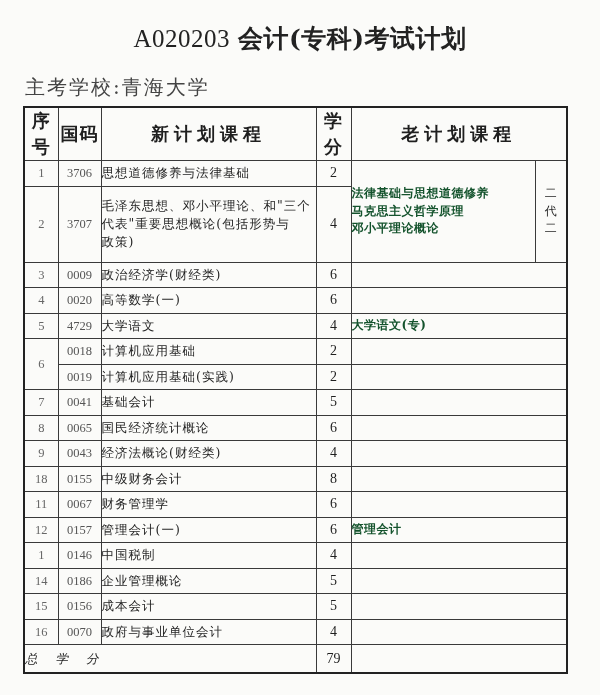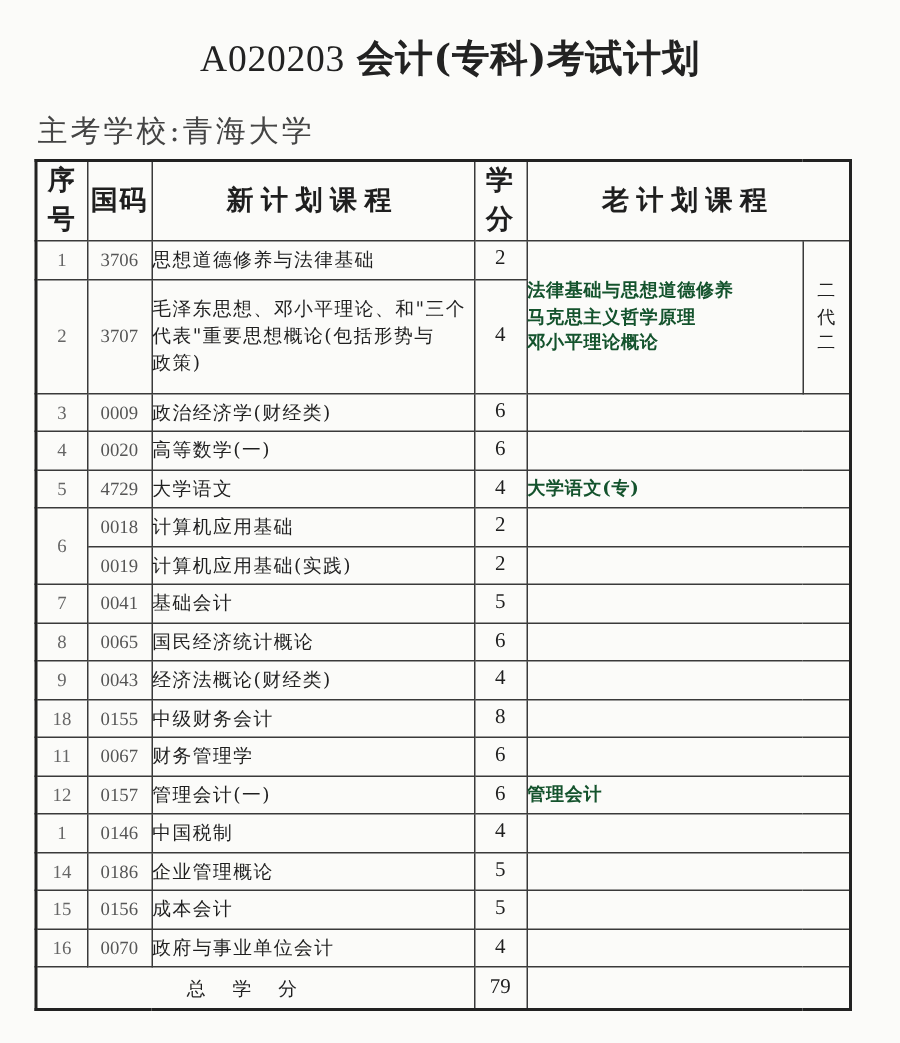--- a/index.html
+++ b/index.html
@@ -26,21 +26,21 @@
     th { font-weight:bold; height:43px; font-size:18px; letter-spacing:1px; }
     th.wide { letter-spacing:5px; }
     td.c { text-align:center; color:#555; font-family:"Liberation Serif", serif; }
     td.seq { color:#666; }
     td.name { padding-left:6px; letter-spacing:1px; }
     td.credit { text-align:center; font-family:"Liberation Serif", serif; font-size:14px; }
     td.old { padding-left:6px; letter-spacing:0.5px; font-size:12px; font-weight:bold; color:#14532d; }
     td.side { text-align:center; font-size:12px; line-height:1.7; }
     tr.r { height:25.5px; }
     tr.tall { height:76px; }
-    td.total { text-align:center; letter-spacing:18px; height:27px; }
+    td.total { letter-spacing:18px; height:27px;font-style:italic; }
     .ml { display:block; }
   </style>
 </head>
 <body>
 
 <div class="title">
   <span class="code">A020203</span><span>会计(专科)考试计划</span>
 </div>
 <div class="school">
   <span>主考学校:</span><span>青海大学</span>

